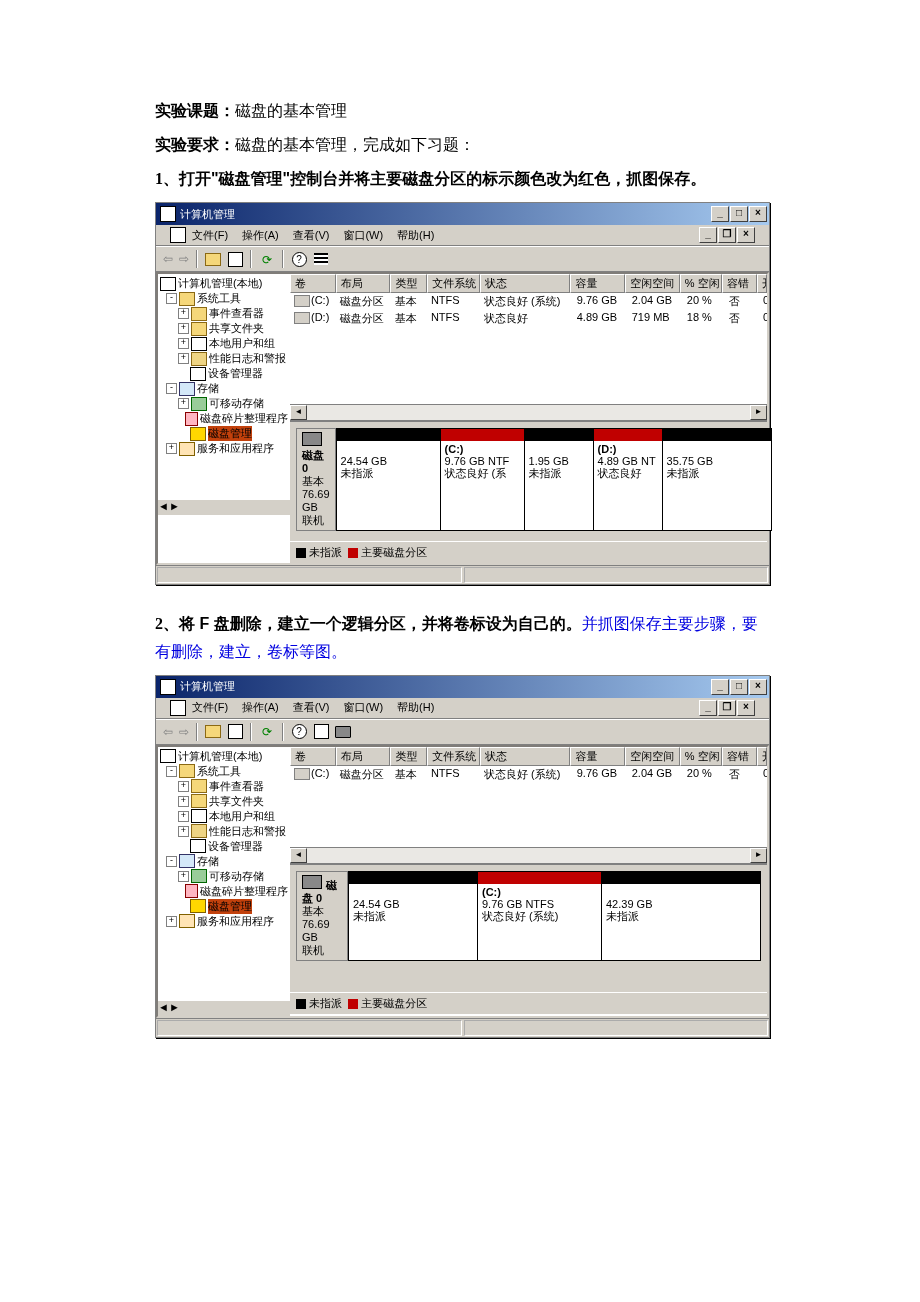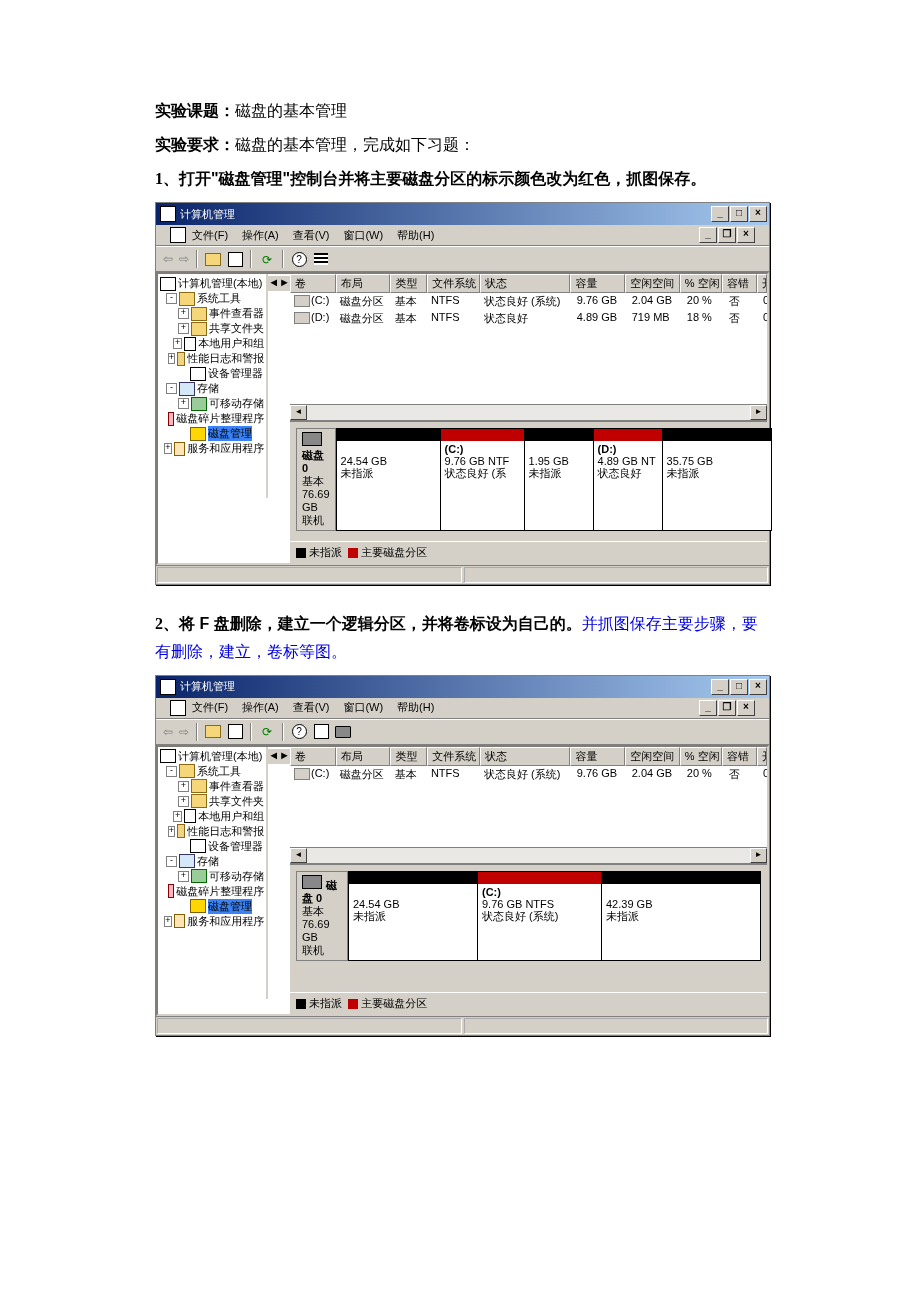--- a/index.html
+++ b/index.html
@@ -40,21 +40,21 @@
 .tc-tools{background:#F5D77A;border:1px solid #8B6914}
 .tc-folder{background:#F5D77A;border:1px solid #8B6914}
 .tc-users{background:#fff;border:1px solid #000}
 .tc-perf{background:#EED484;border:1px solid #8B6914}
 .tc-dev{background:#fff;border:1px solid #000}
 .tc-storage{background:#D4E8F8;border:1px solid #336}
 .tc-disk{background:#99CC99;border:1px solid #060}
 .tc-defrag{background:#FFB6C1;border:1px solid #800}
 .tc-mgmt{background:#FFD700;border:1px solid #806000}
 .tc-svc{background:#FFE4B5;border:1px solid #806000}
-.tree .sel{background:#3b82f6}
+.tree .sel{background:#c2410c}
 .right{flex:1;display:flex;flex-direction:column;min-width:0}
 .grid{flex:0 0 auto;background:#fff;overflow:hidden}
 .ghdr{display:flex;background:#D4D0C8}
 .gh{border:1px solid;border-color:#fff #808080 #808080 #fff;padding:1px 4px;font-size:11px;white-space:nowrap;overflow:hidden}
 .grow{display:flex;padding:1px 0}
 .gc{padding:0 4px;font-size:11px;white-space:nowrap;overflow:hidden}
 .gc .vicon{width:14px;height:10px;display:inline-block;background:#D4D0C8;border:1px solid #808080;margin-right:1px;vertical-align:middle}
 .hscroll{height:15px;background:#D4D0C8;border-top:1px solid #808080;display:flex}
 .hscroll .sbtn{width:15px;height:13px;background:#D4D0C8;border:1px solid;border-color:#fff #404040 #404040 #fff;text-align:center;font-size:8px;line-height:11px}
 .hscroll .strack{flex:1;background:repeating-conic-gradient(#D4D0C8 0% 25%,#fff 0% 50%) 50%/2px 2px}
@@ -68,21 +68,21 @@
 .dm-top{height:12px;margin:-2px -4px 2px -4px}
 .top-black{background:#000}
 .top-red{background:#C00000}
 .legend{background:#D4D0C8;padding:3px 6px;font-size:11px;border-top:1px solid #fff}
 .legend .sw{width:10px;height:10px;display:inline-block;margin-right:3px;vertical-align:middle}
 .sw-black{background:#000}
 .sw-red{background:#C00000}
 .statusbar{height:18px;background:#D4D0C8;border-top:1px solid #808080;display:flex}
 .statusbar .sc{flex:1;border:1px inset #fff;margin:1px}
 .tree-hscroll{height:15px;background:#D4D0C8;display:flex;margin-top:2px}
-.tree-wrap{display:flex;flex-direction:row;width:132px}
+.tree-wrap{display:flex;flex-direction:column;width:132px}
 </style>
 </head>
 <body>
 
 <div class="page">
 
 <p class="para"><b>实验课题：</b><span>磁盘的基本管理</span></p>
 <p class="para"><b>实验要求：</b><span>磁盘的基本管理，完成如下习题：</span></p>
 
 <p class="numbered"><span class="num">1、</span><span class="txt-bold">打开"磁盘管理"控制台并将主要磁盘分区的标示颜色改为红色，抓图保存。</span></p>

